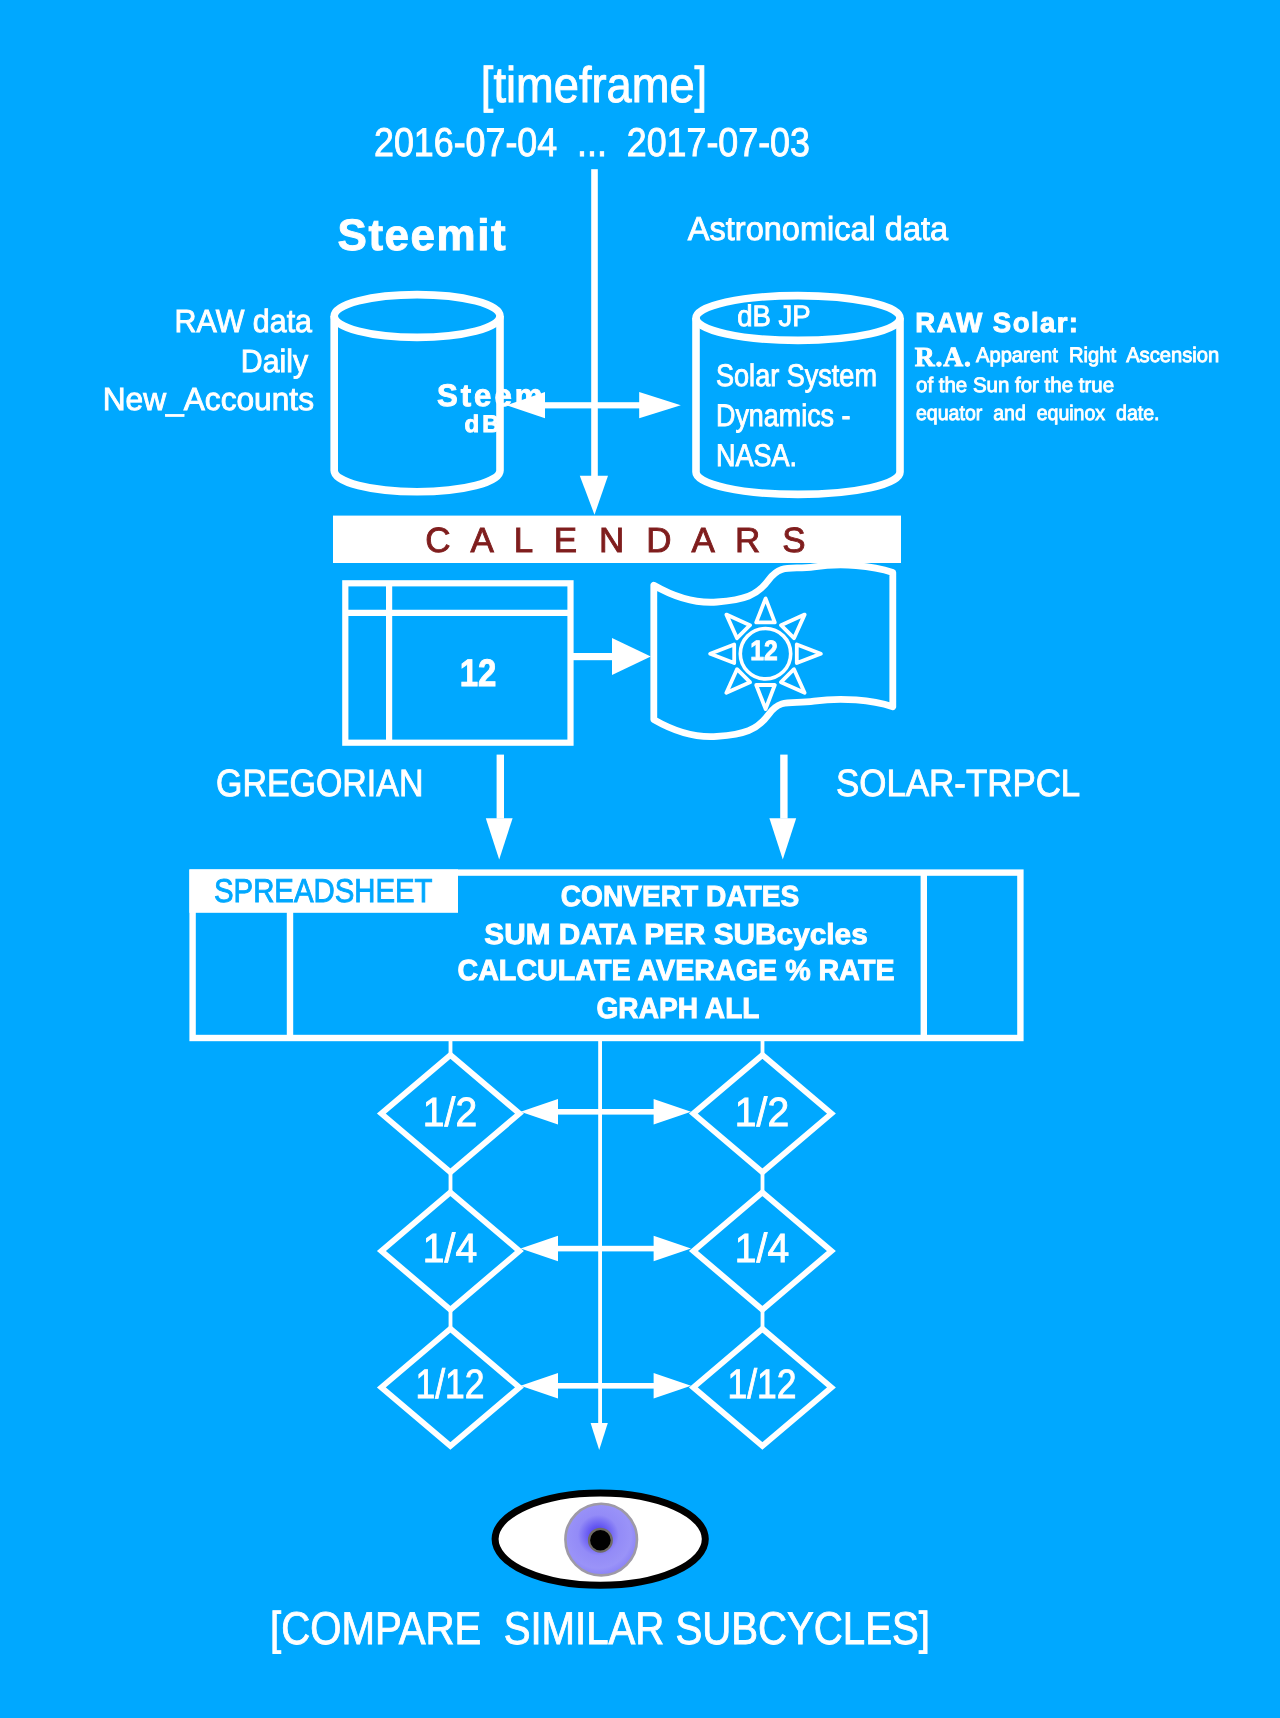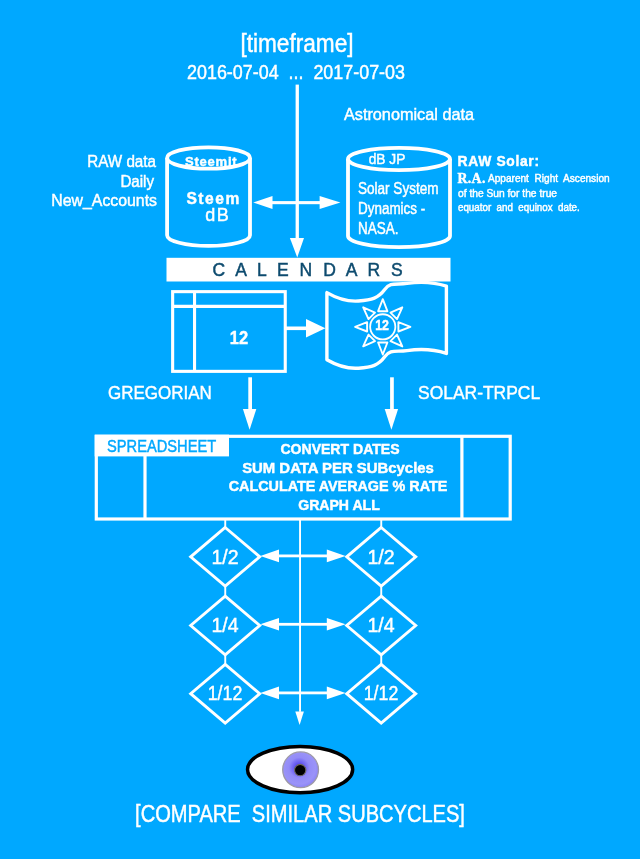--- a/index.html
+++ b/index.html
@@ -141,43 +141,43 @@
     <ellipse cx="300.1" cy="769.55" rx="52.55" ry="23.1" fill="#ffffff" stroke="#000000" stroke-width="3.5"></ellipse>
     <circle cx="300.6" cy="769.8" r="17.9" fill="url(#irisGrad)" stroke="#9e9aa6" stroke-width="1.3"></circle>
     <circle cx="300.2" cy="770.1" r="5.7" fill="#000000" stroke="#6f6b63" stroke-width="1.1"></circle>
   </g>
 </svg>
 
 <div class="t c" style="--x:297px;--y:30.5px;--s:.905;font-size:25px;">[timeframe]</div>
 
 <div class="t c" style="--x:296px;--y:62px;--s:.895;font-size:20px;">2016-07-04  ...  2017-07-03</div>
 
-<div class="t c" style="--x:211.2px;--y:107px;--s:1;font-size:13px;font-weight:700;letter-spacing:.77px;margin-top:48px;">Steemit</div>
+<div class="t c" style="--x:211.2px;--y:107px;--s:1;font-size:22px;font-weight:700;letter-spacing:.77px;">Steemit</div>
 
 <div class="t c" style="--x:408.8px;--y:106.8px;--s:.98;font-size:16.6px;">Astronomical data</div>
 
 <div class="t r" style="--x:156.3px;--y:153.9px;--s:.950;font-size:16px;">RAW data</div>
 <div class="t r" style="--x:154.3px;--y:173.5px;--s:.945;font-size:16px;">Daily</div>
 <div class="t r" style="--x:156.6px;--y:193px;--s:.990;font-size:16px;">New_Accounts</div>
 
-<div class="t c" style="--x:213.6px;--y:190.8px;--s:1;font-size:15.6px;font-weight:700;letter-spacing:1.5px;">Steem</div>
-<div class="t c" style="--x:217.8px;--y:206.1px;--s:1;font-size:18px;font-weight:400;letter-spacing:1.5px;">dB</div>
+<div class="t c" style="--x:213.6px;--y:190.8px;--s:1;font-size:15.6px;font-weight:700;letter-spacing:1.5px;margin-left:32px;">Steem</div>
+<div class="t c" style="--x:217.8px;--y:206.1px;--s:1;font-size:12px;font-weight:700;letter-spacing:1.5px;margin-left:24px;">dB</div>
 
 <div class="t c" style="--x:386.6px;--y:152.2px;--s:.93;font-size:14.8px;">dB JP</div>
 <div class="t l" style="--x:358.4px;--y:180.7px;--s:.868;font-size:15.6px;">Solar System</div>
 <div class="t l" style="--x:358.1px;--y:201px;--s:.862;font-size:15.6px;">Dynamics -</div>
 <div class="t l" style="--x:358.3px;--y:221.3px;--s:.865;font-size:15.6px;">NASA.</div>
 
 <div class="t l" style="--x:457.6px;--y:154.8px;--s:1;font-size:13.8px;font-weight:700;letter-spacing:.7px;">RAW Solar:</div>
 <div class="t l" style="--x:457.4px;--y:171.8px;--s:1;font-size:13.8px;font-weight:700;letter-spacing:.4px;font-family:Liberation Serif, serif;">R.A.</div>
 <div class="t l" style="--x:488px;--y:172.6px;--s:.96;font-size:10.5px;">Apparent  Right  Ascension</div>
 <div class="t l" style="--x:457.9px;--y:187.8px;--s:.975;font-size:10.5px;">of the Sun for the true</div>
 <div class="t l" style="--x:457.9px;--y:202.2px;--s:.931;font-size:10.5px;">equator  and  equinox  date.</div>
 
-<div class="t c" style="--x:309.2px;--y:262.2px;--s:1;font-size:17.5px;letter-spacing:3.05px;color:#0c4a6e;">C A L E N D A R S</div>
+<div class="t c" style="--x:309.2px;--y:262.2px;--s:1;font-size:17.5px;letter-spacing:3.05px;color:#7f1d1d;">C A L E N D A R S</div>
 
 <div class="t c" style="--x:239.2px;--y:327.5px;--s:.86;font-size:19.2px;font-weight:700;">12</div>
 <div class="t c" style="--x:381.9px;--y:317.8px;--s:.88;font-size:14px;font-weight:700;">12</div>
 
 <div class="t l" style="--x:108.1px;--y:382.6px;--s:.893;font-size:19px;">GREGORIAN</div>
 <div class="t l" style="--x:418.3px;--y:382.6px;--s:.918;font-size:19px;">SOLAR-TRPCL</div>
 
 <div class="t l" style="--x:107.4px;--y:438.3px;--s:.889;font-size:16.5px;color:#00a8ff;">SPREADSHEET</div>
 
 <div class="t c" style="--x:339.5px;--y:441.9px;--s:.969;font-size:14.5px;font-weight:700;">CONVERT DATES</div>

